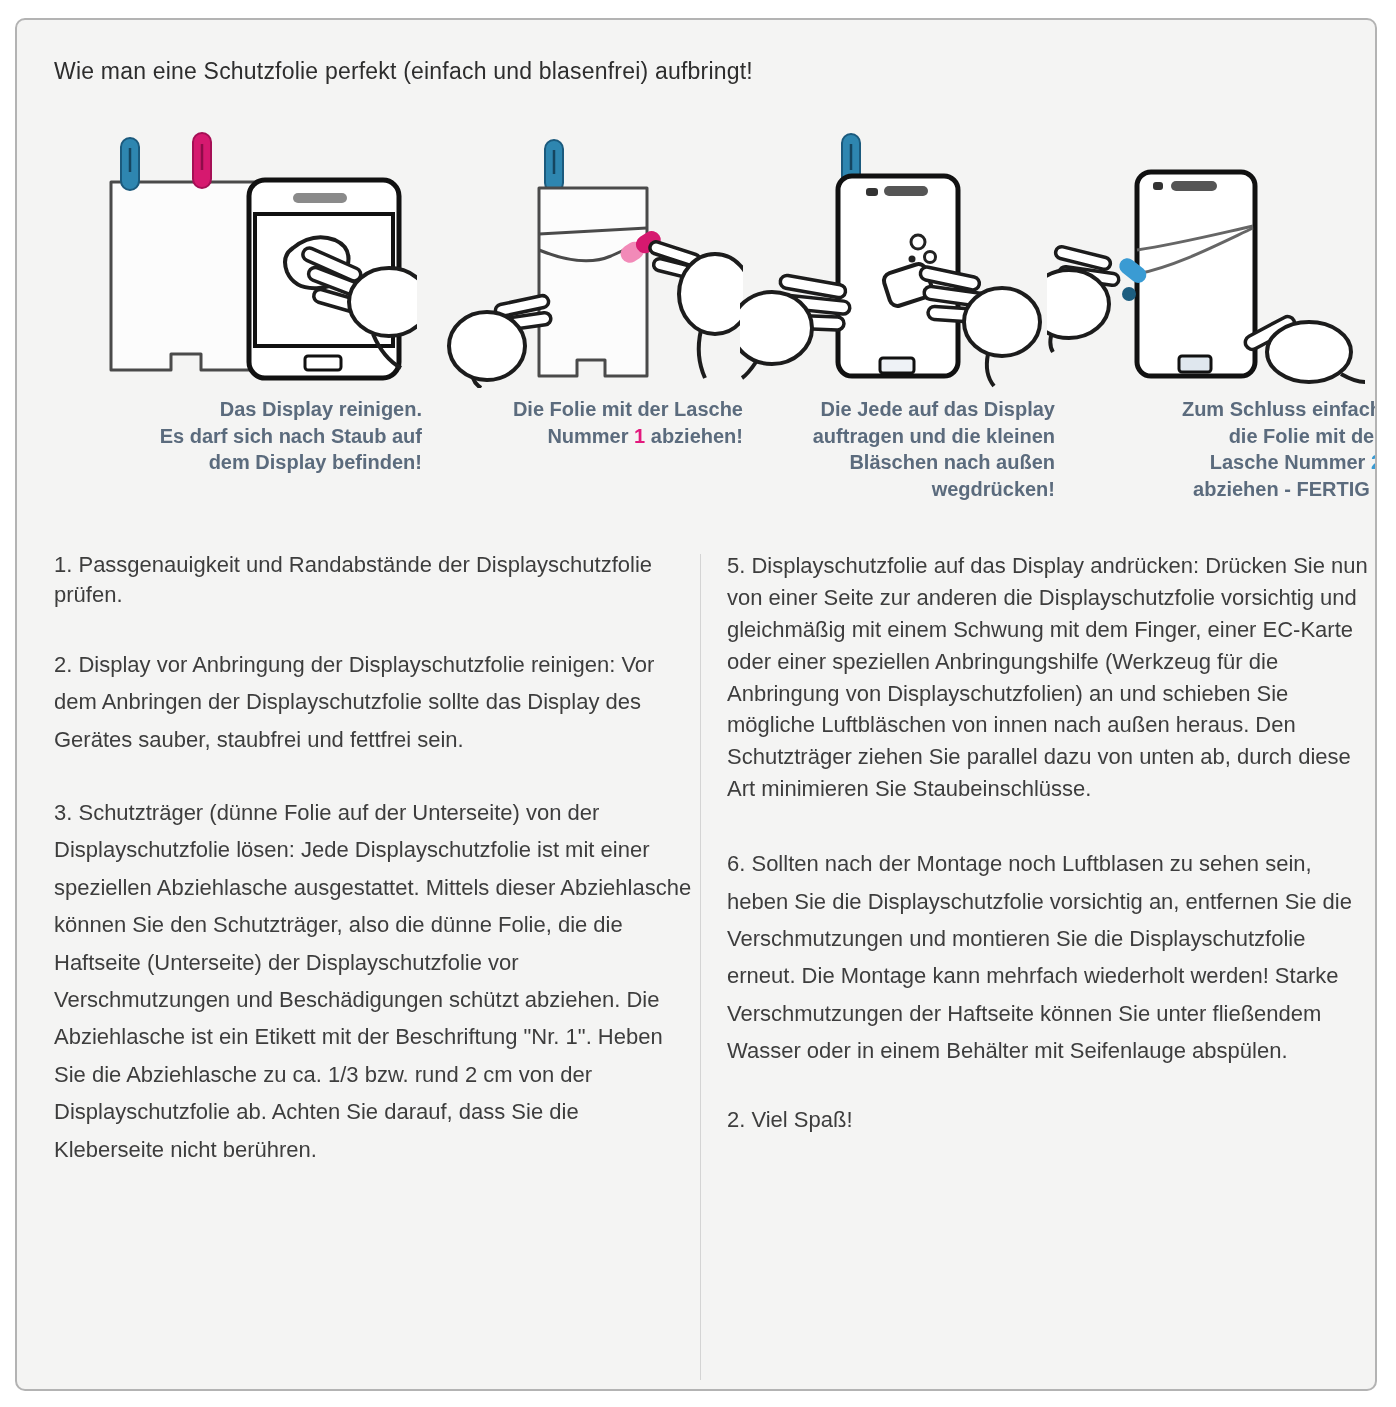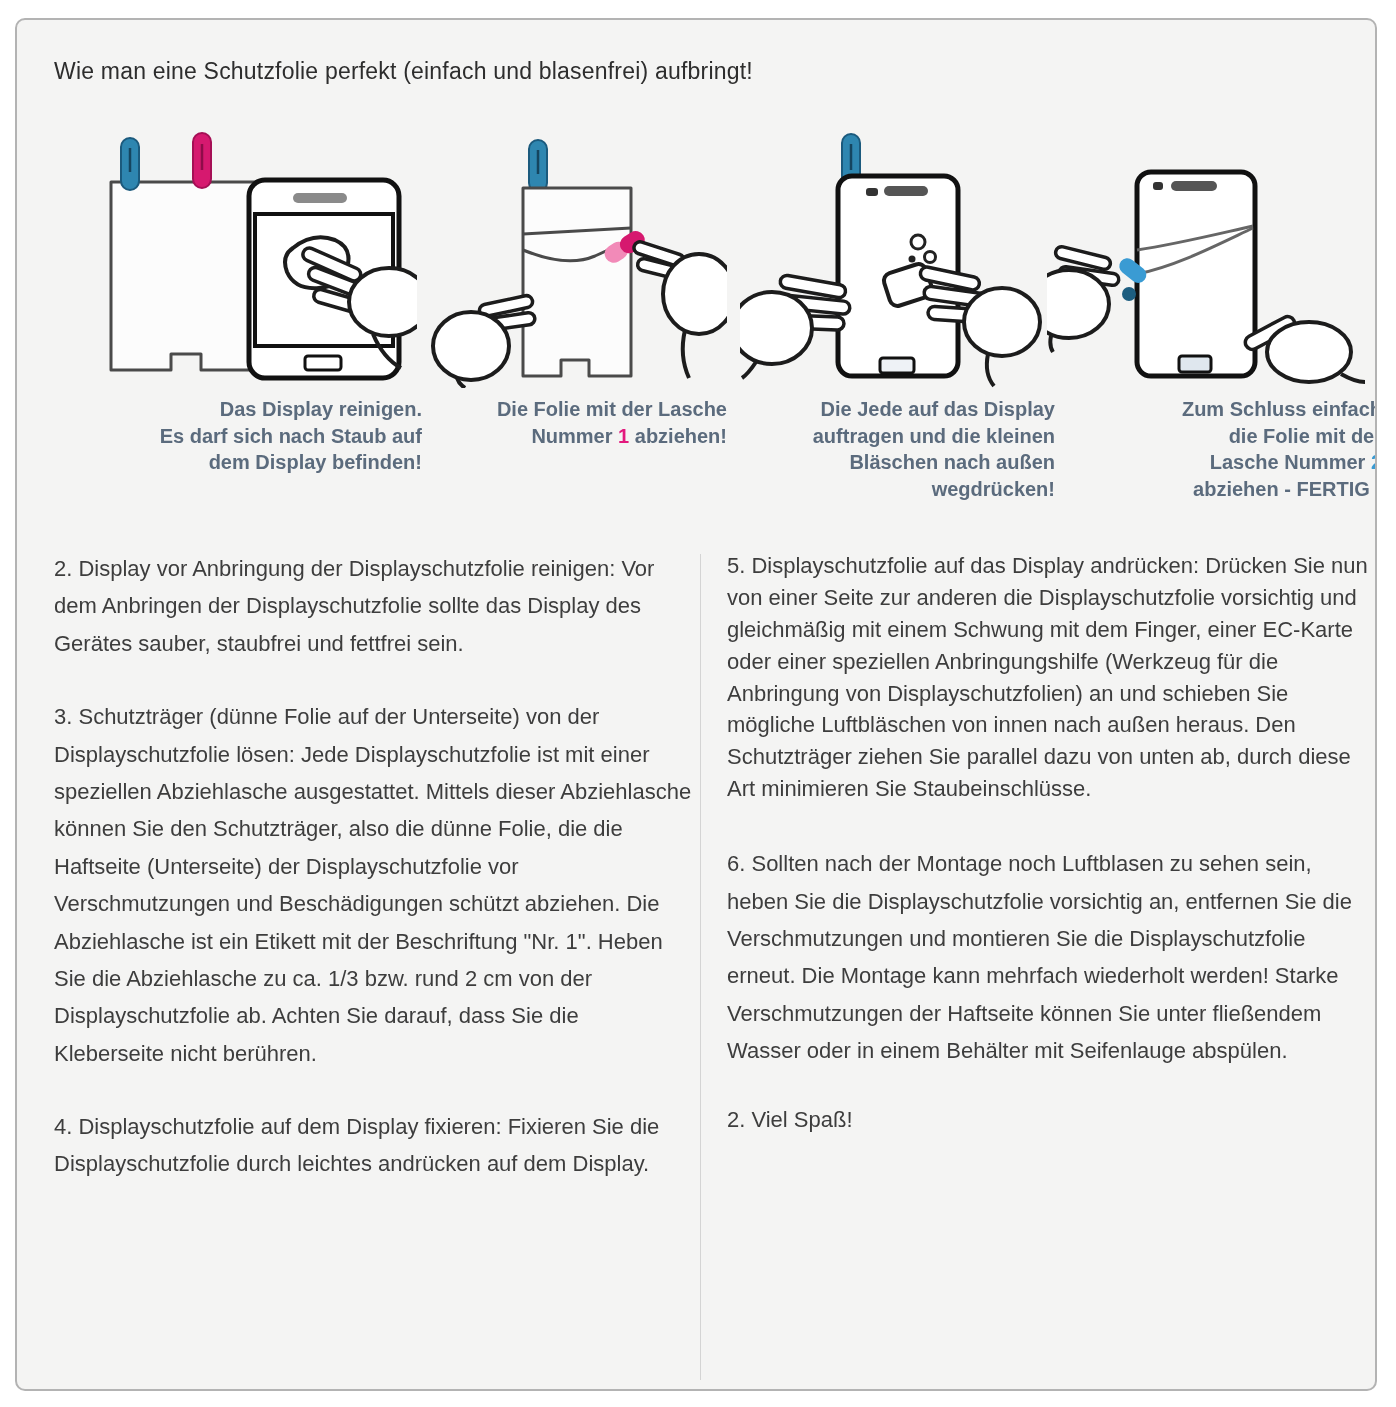--- a/index.html
+++ b/index.html
@@ -20,21 +20,21 @@
   }
   .title {
     position:absolute; left:37px; top:38px;
     margin:0;
     font-size:23px; font-weight:normal; color:#2d2d2d;
     letter-spacing:0.2px;
   }
   .panel { position:absolute; top:110px;text-align:right; }
   .panel svg { display:block; }
   .p1 { left:80px;  width:325px; }
-  .p2 { left:410px; width:300px; }
+  .p2 { left:426px; width:300px; }
   .p3 { left:723px; width:315px; }
   .p4 { left:1030px;width:335px; }
   .caption {
     margin-top:8px;
     font-size:20px; font-weight:bold;
     color:#5b6b7d; line-height:1.33;
   }
   .p1 .caption { padding-left:6px; }
   .p2 .caption { padding-left:14px; }
   .p3 .caption { padding-left:20px; }
@@ -198,23 +198,23 @@
       <span>Zum Schluss einfach</span><br>
       <span>die Folie mit der</span><br>
       <span>Lasche Nummer </span><span class="num-blue">2</span><br>
       <span>abziehen - FERTIG !</span>
     </div>
   </div>
 
   <div class="divider"></div>
 
   <div class="col col-left">
+    <p class="lh-tight">1. Passgenauigkeit und Randabstände der Displayschutzfolie prüfen.</p>
     <p class="lh-wide">2. Display vor Anbringung der Displayschutzfolie reinigen: Vor dem Anbringen der Displayschutzfolie sollte das Display des Gerätes sauber, staubfrei und fettfrei sein.</p>
     <p class="lh-wide">3. Schutzträger (dünne Folie auf der Unterseite) von der Displayschutzfolie lösen: Jede Displayschutzfolie ist mit einer speziellen Abziehlasche ausgestattet. Mittels dieser Abziehlasche können Sie den Schutzträger, also die dünne Folie, die die Haftseite (Unterseite) der Displayschutzfolie vor Verschmutzungen und Beschädigungen schützt abziehen. Die Abziehlasche ist ein Etikett mit der Beschriftung "Nr. 1". Heben Sie die Abziehlasche zu ca. 1/3 bzw. rund 2 cm von der Displayschutzfolie ab. Achten Sie darauf, dass Sie die Kleberseite nicht berühren.</p>
-    <p class="lh-wide">4. Displayschutzfolie auf dem Display fixieren: Fixieren Sie die Displayschutzfolie durch leichtes andrücken auf dem Display.</p>
   </div>
 
   <div class="col col-right">
     <p class="lh-med" style="margin-bottom:40px">5. Displayschutzfolie auf das Display andrücken: Drücken Sie nun von einer Seite zur anderen die Displayschutzfolie vorsichtig und gleichmäßig mit einem Schwung mit dem Finger, einer EC-Karte oder einer speziellen Anbringungshilfe (Werkzeug für die Anbringung von Displayschutzfolien) an und schieben Sie mögliche Luftbläschen von innen nach außen heraus. Den Schutzträger ziehen Sie parallel dazu von unten ab, durch diese Art minimieren Sie Staubeinschlüsse.</p>
     <p class="lh-wide">6. Sollten nach der Montage noch Luftblasen zu sehen sein, heben Sie die Displayschutzfolie vorsichtig an, entfernen Sie die Verschmutzungen und montieren Sie die Displayschutzfolie erneut. Die Montage kann mehrfach wiederholt werden! Starke Verschmutzungen der Haftseite können Sie unter fließendem Wasser oder in einem Behälter mit Seifenlauge abspülen.</p>
     <p class="lh-tight">2. Viel Spaß!</p>
   </div>
 
 </div>
 

